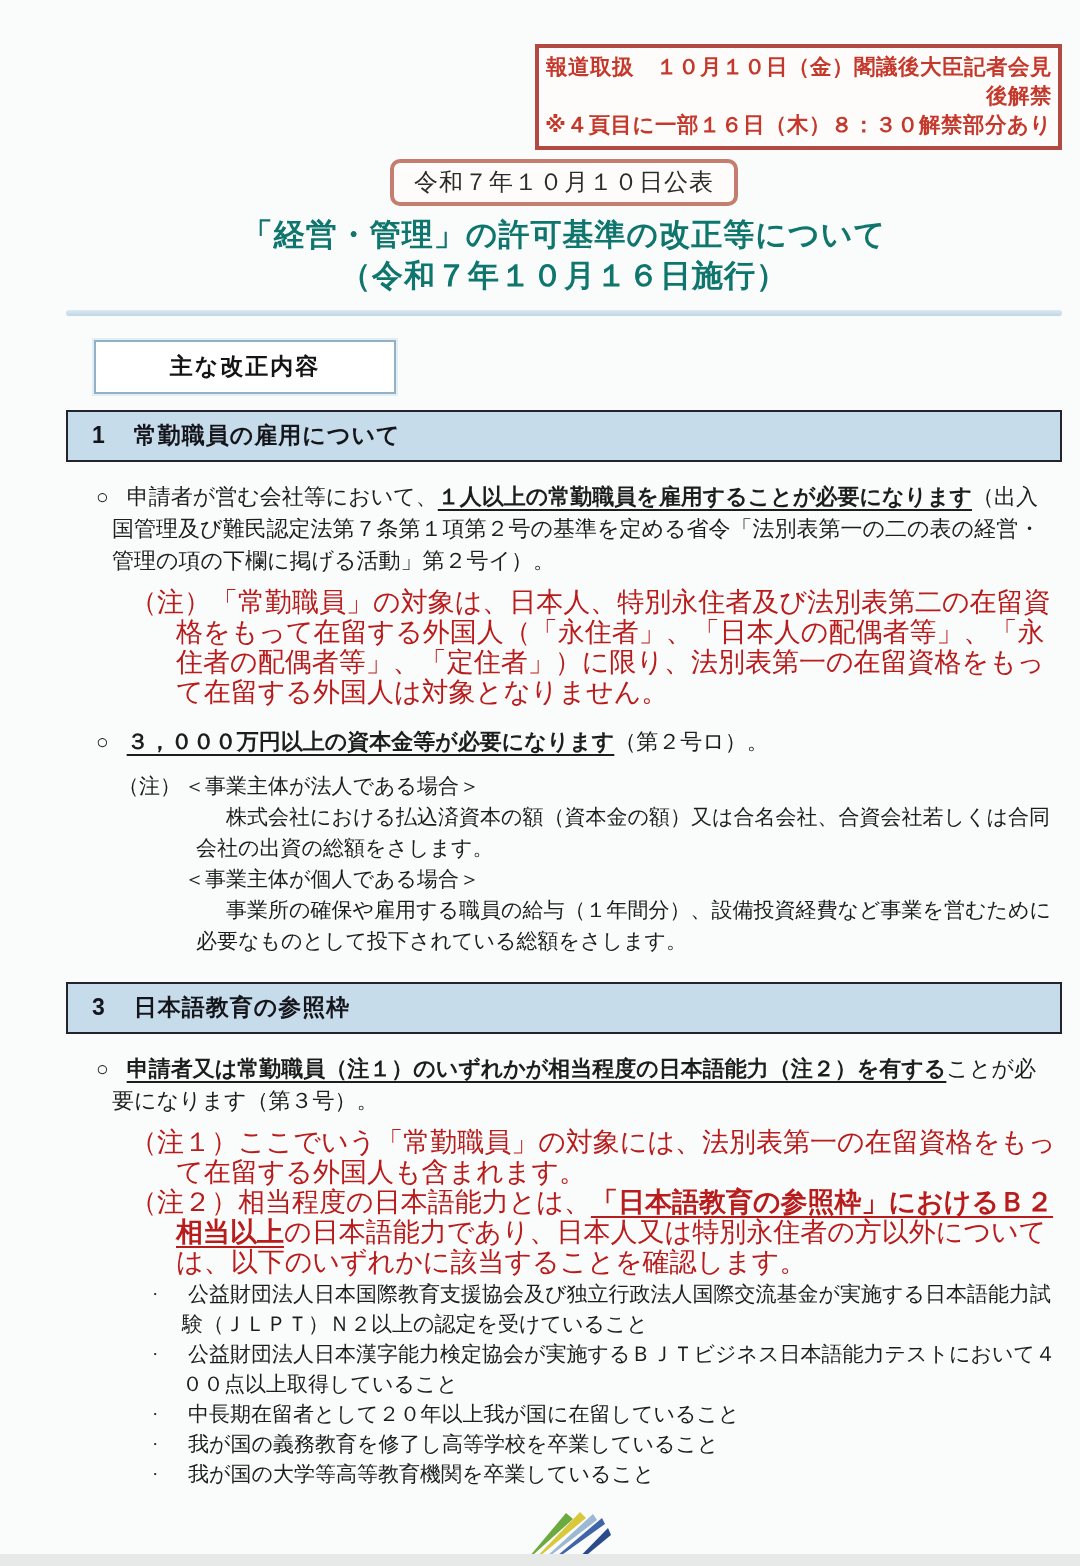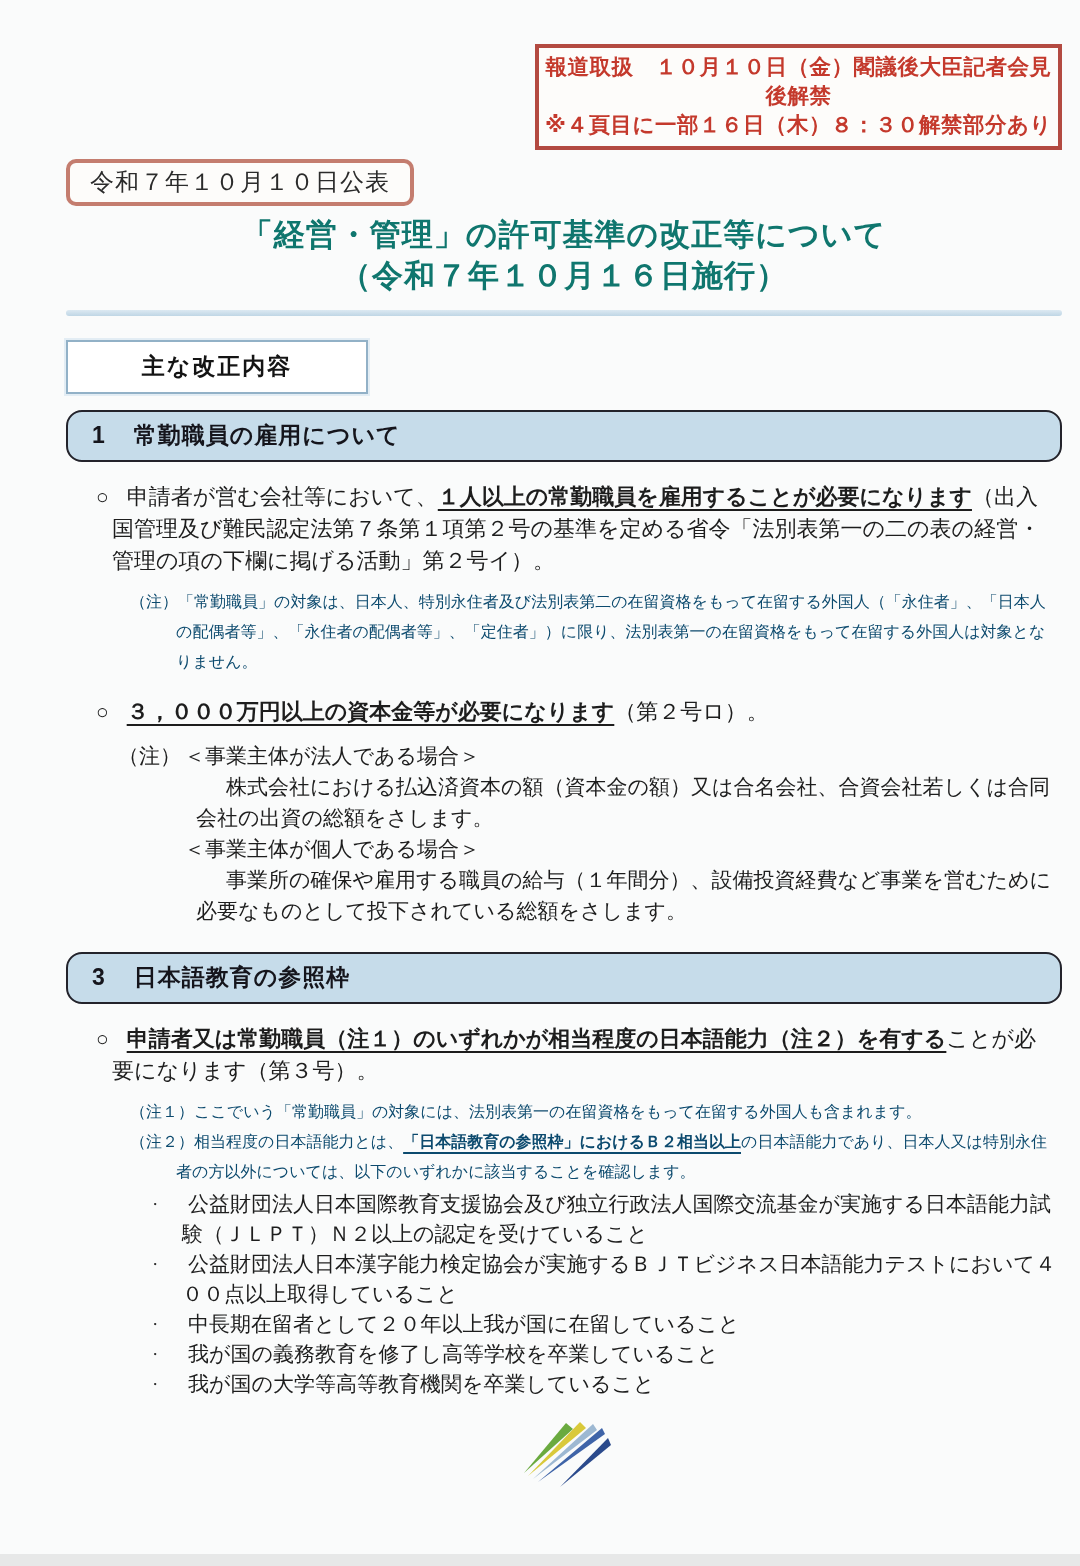--- a/index.html
+++ b/index.html
@@ -16,30 +16,30 @@
     color: #1d1d1d;
   }
 
   
   .press-row { display: flex; justify-content: flex-end; }
   .press-box {
     width: 527px;
     border: 4px solid #b34a41;
     background: #fdfcfa;
     padding: 5px 6px 6px;
-    text-align: center;
+    text-align: right;
     color: #c4392c;
     font-weight: bold;
     font-size: 21.5px;
     line-height: 29px;
     letter-spacing: 0.5px;
   }
 
   
-  .date-row { display: flex; justify-content: flex-start; margin-top: 9px; }
+  .date-row { display: flex; justify-content: center; margin-top: 9px; }
   .date-box {
     border: 4px solid #c47d6f;
     border-radius: 10px;
     background: #fdfcfa;
     padding: 3px 20px 4px;
     font-size: 24px;
     color: #2b2b2b;
     letter-spacing: 1px;
   }
 
@@ -66,27 +66,28 @@
     width: 302px;
     background: #ffffff;
     border: 2px solid #92b1c7;
     box-shadow: 0 0 0 2px #e3edf4;
     padding: 9px 0 10px;
     text-align: center;
     font-size: 23px;
     font-weight: bold;
     color: #141414;
     letter-spacing: 2px;
+    margin-left: 28px;
   }
 
   
   .sec-header {
     margin-top: 16px;
     border: 2px solid #23232b;
-    border-radius: 16px;
+    border-radius: 0;
     background: #c6dcea;
     padding: 8px 12px 9px 24px;
     font-size: 23px;
     font-weight: bold;
     color: #15151c;
     letter-spacing: 1px;
   }
   .sec-header .sec-num { display: inline-block; margin-right: 28px; }
   .sec2 { margin-top: 30px; }
   .sec3 { margin-top: 26px; }
@@ -109,23 +110,23 @@
     text-underline-offset: 5px;
   }
 
   
   .note {
     margin-top: 10px;
     margin-left: 64px;
     margin-right: 6px;
     padding-left: 46px;
     text-indent: -46px;
-    font-size: 16px;
+    font-size: 27px;
     line-height: 30px;
-    color: #0c4a6e;
+    color: #b91c1c;
   }
 
   
   .note-flex { display: flex; margin-top: 12px; margin-left: 52px; font-size: 21px; line-height: 31px; }
   .note-flex .nlabel { width: 66px; flex: 0 0 66px; }
   .note-flex .ncontent { flex: 1; }
   .case-body { padding-left: 12px; text-indent: 30px; }
 
   
   .bullets { margin-top: 2px; }

